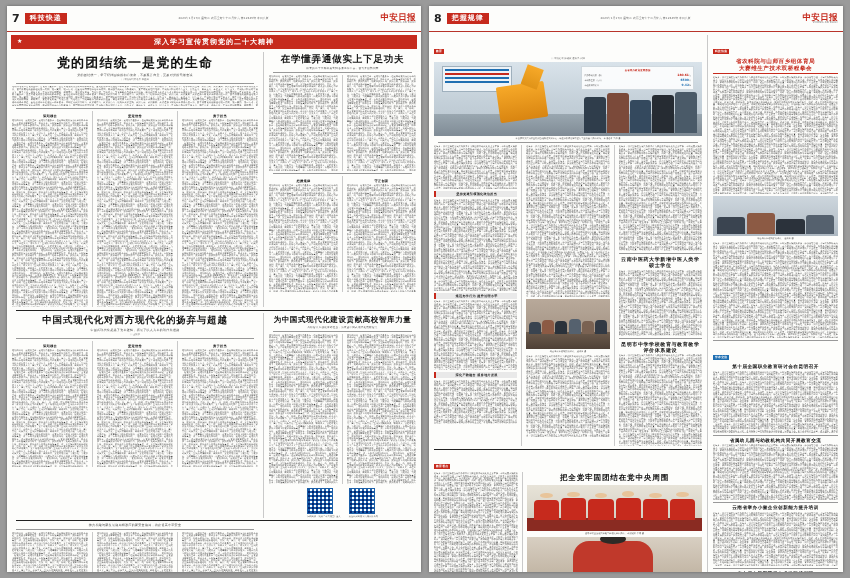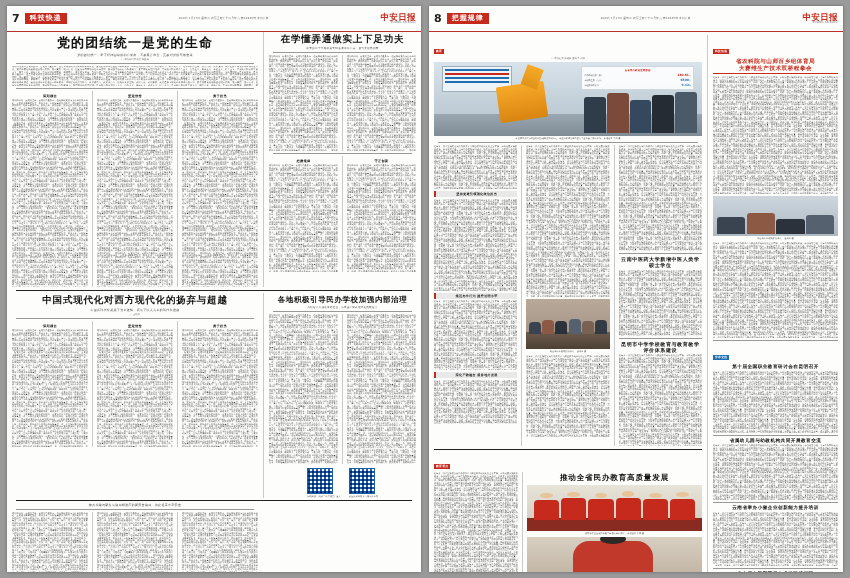--- a/index.html
+++ b/index.html
@@ -330,20 +330,24 @@
     <div class="masthead">
       <div class="page-no page-no-left">7</div>
       <div class="section-tag">科技快递</div>
       <div class="mh-date">2023年1月17日 星期二  农历壬寅年十二月廿六  第12345期  今日八版</div>
       <div style="text-align:right">
         <div class="logo-red">中安日报</div>
         <div class="logo-sub">ZHONG AN DAILY</div>
       </div>
     </div>
 
+    <div class="hl-banner">
+      <span class="flag">★</span>
+      <span>深入学习宣传贯彻党的二十大精神</span>
+    </div>
 
     <div class="pad">
       <div class="cols" style="gap:5px;">
 
         <div style="flex:0 0 246px;">
           <h1 class="headline">党的团结统一是党的生命</h1>
           <div class="subhead">党的团结统一，坚守纪律国魂的初心使命，不是孤芳自赏，更是对党的无限忠诚</div>
           <div class="byline">□ 本报特约评论员  李建国</div>
           <div class="rule-thin"></div>
           <div class="greek" style="height:20px;margin-bottom:2px;">党的团结统一是党的生命，是党的力量所在，也是实现党的历史使命的根本保证。全党必须牢牢把握这一根本要求，不断提高政治判断力、政治领悟力、政治执行力，始终在政治立场、政治方向、政治原则、政治道路上同党中央保持高度一致。要坚持用党的创新理论统一思想、统一意志、统一行动，把全党牢固团结在党中央周围，形成强大的向心力和凝聚力。要严明党的组织纪律，坚决防止和反对个人主义、分散主义、自由主义、本位主义、好人主义，坚决防止和反对宗派主义、圈子文化、码头文化，坚决反对搞两面派、做两面人。要把对党忠诚、为党分忧、为党尽责、为党奉献作为根本政治担当，自觉在思想上政治上行动上同党中央保持高度一致，不断增强党的团结统一。党的团结统一是党的生命，是党的力量所在，也是实现党的历史使命的根本保证。全党必须牢牢把握这一根本要求，不断提高政治判断力、政治领悟力、政治执行力，始终在政治立场、政治方向、政治原则、政治道路上同党中央保持高度一致。要坚持用党的创新理论统一思想、统一意志、统一行动，把全党牢固团结在党中央周围，形成强大的向心力和凝聚力。要严明党的组织纪律，坚决防止和反对个人主义、分散主义、自由主义、本位主义、好人主义，坚决防止和反对宗派主义、圈子文化、码头文化，坚决反对搞两面派、做两面人。要把对党忠诚、为党分忧、为党尽责、为党奉献作为根本政治担当，自觉在思想上政治上行动上同党中央保持高度一致，不断增强党的团结统一。党的团结统一是党的生命，是党的力量所在，也是实现党的历史使命的根本保证。全党必须牢牢把握这一根本要求，不断提高政治判断力、政治领悟力、政治执行力，始终在政治立场、政治方向、政治原则、政治道路上同党中央保持高度一致。要坚持用党的创新理论统一思想、统一意志、统一行动，把全党牢固团结在党中央周围，形成强大的向心力和凝聚力。要严明党的组织纪律，坚决防止和反对个人主义、分散主义、自由主义、本位主义、好人主义，坚决防止和反对宗派主义、圈子文化、码头文化，坚决反对搞两面派、做两面人。要把对党忠诚、为党分忧、为党尽责、为党奉献作为根本政治担当，自觉在思想上政治上行动上同党中央保持高度一致，不断增强党的团结统一。党的团结统一是党的生命，是党的力量所在，也是实现党的历史使命的根本保证。全党必须牢牢把握这一根本要求，不断提高政治判断力、政治领悟力、政治执行力，始终在政治立场、政治方向、政治原则、政治道路上同党中央保持高度一致。要坚持用党的创新理论统一思想、统一意志、统一行动，把全党牢固团结在党中央周围，形成强大的向心力和凝聚力。要严明党的组织纪律，坚决防止和反对个人主义、分散主义、自由主义、本位主义、好人主义，坚决防止和反对宗派主义、圈子文化、码头文化，坚决反对搞两面派、做两面人。要把对党忠诚、为党分忧、为党尽责、为党奉献作为根本政治担当，自觉在思想上政治上行动上同党中央保持高度一致，不断增强党的团结统一。党的团结统一是党的生命，是党的力量所在，也是实现党的历史使命的根本保证。全党必须牢牢把握这一根本要求，不断提高政治判断力、政治领悟力、政治执行力，始终在政治立场、政治方向、政治原则、政治道路上同党中央保持高度一致。要坚持用党的创新理论统一思想、统一意志、统一行动，把全党牢固团结在党中央周围，形成强大的向心力和凝聚力。要严明党的组织纪律，坚决防止和反对个人主义、分散主义、自由主义、本位主义、好人主义，坚决防止和反对宗派主义、圈子文化、码头文化，坚决反对搞两面派、做两面人。要把对党忠诚、为党分忧、为党尽责、为党奉献作为根本政治担当，自觉在思想上政治上行动上同党中央保持高度一致，不断增强党的团结统一。党的团结统一是党的生命，是党的力量所在，也是实现党的历史使命的根本保证。全党必须牢牢把握这一根本要求，不断提高政治判断力、政治领悟力、政治执行力，始终在政治立场、政治方向、政治原则、政治道路上同党中央保持高度一致。要坚持用党的创新理论统一思想、统一意志、统一行动，把全党牢固团结在党中央周围，形成强大的向心力和凝聚力。要严明党的组织纪律，坚决防止和反对个人主义、分散主义、自由主义、本位主义、好人主义，坚决防止和反对宗派主义、圈子文化、码头文化，坚决反对搞两面派、做两面人。要把对党忠诚、为党分忧、为党尽责、为党奉献作为根本政治担当，自觉在思想上政治上行动上同党中央保持高度一致，不断增强党的团结统一。党的团结统一是党的生命，是党的力量所在，也是实现党的历史使命的根本保证。全党必须牢牢把握这一根本要求，不断提高政治判断力、政治领悟力、政治执行力，始终在政治立场、政治方向、政治原则、政治道路上同党中央保持高度一致。要坚持用党的创新理论统一思想、统一意志、统一行动，把全党牢固团结在党中央周围，形成强大的向心力和凝聚力。要严明党的组织纪律，坚决防止和反对个人主义、分散主义、自由主义、本位主义、好人主义，坚决防止和反对宗派主义、圈子文化、码头文化，坚决反对搞两面派、做两面人。要把对党忠诚、为党分忧、为党尽责、为党奉献作为根本政治担当，自觉在思想上政治上行动上同党中央保持高度一致，不断增强党的团结统一。党的团结统一是党的生命，是党的力量所在，也是实现党的历史使命的根本保证。全党必须牢牢把握这一根本要求，不断提高政治判断力、政治领悟力、政治执行力，始终在政治立场、政治方向、政治原则、政治道路上同党中央保持高度一致。要坚持用党的创新理论统一思想、统一意志、统一行动，把全党牢固团结在党中央周围，形成强大的向心力和凝聚力。要严明党的组织纪律，坚决防止和反对个人主义、分散主义、自由主义、本位主义、好人主义，坚决防止和反对宗派主义、圈子文化、码头文化，坚决反对搞两面派、做两面人。要把对党忠诚、为党分忧、为党尽责、为党奉献作为根本政治担当，自觉在思想上政治上行动上同党中央保持高度一致，不断增强党的团结统一。党的团结统一是党的生命，是党的力量所在，也是实现党的历史使命的根本保证。全党必须牢牢把握这一根本要求，不断提高政治判断力、政治领悟力、政治执行力，始终在政治立场、政治方向、政治原则、政治道路上同党中央保持高度一致。要坚持用党的创新理论统一思想、统一意志、统一行动，把全党牢固团结在党中央周围，形成强大的向心力和凝聚力。要严明党的组织纪律，坚决防止和反对个人主义、分散主义、自由主义、本位主义、好人主义，坚决防止和反对宗派主义、圈子文化、码头文化，坚决反对搞两面派、做两面人。要把对党忠诚、为党分忧、为党尽责、为党奉献作为根本政治担当，自觉在思想上政治上行动上同党中央保持高度一致，不断增强党的团结统一。</div>
@@ -406,21 +410,21 @@
               <div class="subsec">坚定信念</div>
               <div class="greek dense" style="height:118px">党的团结统一是党的生命，是党的力量所在，也是实现党的历史使命的根本保证。全党必须牢牢把握这一根本要求，不断提高政治判断力、政治领悟力、政治执行力，始终在政治立场、政治方向、政治原则、政治道路上同党中央保持高度一致。要坚持用党的创新理论统一思想、统一意志、统一行动，把全党牢固团结在党中央周围，形成强大的向心力和凝聚力。要严明党的组织纪律，坚决防止和反对个人主义、分散主义、自由主义、本位主义、好人主义，坚决防止和反对宗派主义、圈子文化、码头文化，坚决反对搞两面派、做两面人。要把对党忠诚、为党分忧、为党尽责、为党奉献作为根本政治担当，自觉在思想上政治上行动上同党中央保持高度一致，不断增强党的团结统一。党的团结统一是党的生命，是党的力量所在，也是实现党的历史使命的根本保证。全党必须牢牢把握这一根本要求，不断提高政治判断力、政治领悟力、政治执行力，始终在政治立场、政治方向、政治原则、政治道路上同党中央保持高度一致。要坚持用党的创新理论统一思想、统一意志、统一行动，把全党牢固团结在党中央周围，形成强大的向心力和凝聚力。要严明党的组织纪律，坚决防止和反对个人主义、分散主义、自由主义、本位主义、好人主义，坚决防止和反对宗派主义、圈子文化、码头文化，坚决反对搞两面派、做两面人。要把对党忠诚、为党分忧、为党尽责、为党奉献作为根本政治担当，自觉在思想上政治上行动上同党中央保持高度一致，不断增强党的团结统一。党的团结统一是党的生命，是党的力量所在，也是实现党的历史使命的根本保证。全党必须牢牢把握这一根本要求，不断提高政治判断力、政治领悟力、政治执行力，始终在政治立场、政治方向、政治原则、政治道路上同党中央保持高度一致。要坚持用党的创新理论统一思想、统一意志、统一行动，把全党牢固团结在党中央周围，形成强大的向心力和凝聚力。要严明党的组织纪律，坚决防止和反对个人主义、分散主义、自由主义、本位主义、好人主义，坚决防止和反对宗派主义、圈子文化、码头文化，坚决反对搞两面派、做两面人。要把对党忠诚、为党分忧、为党尽责、为党奉献作为根本政治担当，自觉在思想上政治上行动上同党中央保持高度一致，不断增强党的团结统一。党的团结统一是党的生命，是党的力量所在，也是实现党的历史使命的根本保证。全党必须牢牢把握这一根本要求，不断提高政治判断力、政治领悟力、政治执行力，始终在政治立场、政治方向、政治原则、政治道路上同党中央保持高度一致。要坚持用党的创新理论统一思想、统一意志、统一行动，把全党牢固团结在党中央周围，形成强大的向心力和凝聚力。要严明党的组织纪律，坚决防止和反对个人主义、分散主义、自由主义、本位主义、好人主义，坚决防止和反对宗派主义、圈子文化、码头文化，坚决反对搞两面派、做两面人。要把对党忠诚、为党分忧、为党尽责、为党奉献作为根本政治担当，自觉在思想上政治上行动上同党中央保持高度一致，不断增强党的团结统一。党的团结统一是党的生命，是党的力量所在，也是实现党的历史使命的根本保证。全党必须牢牢把握这一根本要求，不断提高政治判断力、政治领悟力、政治执行力，始终在政治立场、政治方向、政治原则、政治道路上同党中央保持高度一致。要坚持用党的创新理论统一思想、统一意志、统一行动，把全党牢固团结在党中央周围，形成强大的向心力和凝聚力。要严明党的组织纪律，坚决防止和反对个人主义、分散主义、自由主义、本位主义、好人主义，坚决防止和反对宗派主义、圈子文化、码头文化，坚决反对搞两面派、做两面人。要把对党忠诚、为党分忧、为党尽责、为党奉献作为根本政治担当，自觉在思想上政治上行动上同党中央保持高度一致，不断增强党的团结统一。党的团结统一是党的生命，是党的力量所在，也是实现党的历史使命的根本保证。全党必须牢牢把握这一根本要求，不断提高政治判断力、政治领悟力、政治执行力，始终在政治立场、政治方向、政治原则、政治道路上同党中央保持高度一致。要坚持用党的创新理论统一思想、统一意志、统一行动，把全党牢固团结在党中央周围，形成强大的向心力和凝聚力。要严明党的组织纪律，坚决防止和反对个人主义、分散主义、自由主义、本位主义、好人主义，坚决防止和反对宗派主义、圈子文化、码头文化，坚决反对搞两面派、做两面人。要把对党忠诚、为党分忧、为党尽责、为党奉献作为根本政治担当，自觉在思想上政治上行动上同党中央保持高度一致，不断增强党的团结统一。党的团结统一是党的生命，是党的力量所在，也是实现党的历史使命的根本保证。全党必须牢牢把握这一根本要求，不断提高政治判断力、政治领悟力、政治执行力，始终在政治立场、政治方向、政治原则、政治道路上同党中央保持高度一致。要坚持用党的创新理论统一思想、统一意志、统一行动，把全党牢固团结在党中央周围，形成强大的向心力和凝聚力。要严明党的组织纪律，坚决防止和反对个人主义、分散主义、自由主义、本位主义、好人主义，坚决防止和反对宗派主义、圈子文化、码头文化，坚决反对搞两面派、做两面人。要把对党忠诚、为党分忧、为党尽责、为党奉献作为根本政治担当，自觉在思想上政治上行动上同党中央保持高度一致，不断增强党的团结统一。党的团结统一是党的生命，是党的力量所在，也是实现党的历史使命的根本保证。全党必须牢牢把握这一根本要求，不断提高政治判断力、政治领悟力、政治执行力，始终在政治立场、政治方向、政治原则、政治道路上同党中央保持高度一致。要坚持用党的创新理论统一思想、统一意志、统一行动，把全党牢固团结在党中央周围，形成强大的向心力和凝聚力。要严明党的组织纪律，坚决防止和反对个人主义、分散主义、自由主义、本位主义、好人主义，坚决防止和反对宗派主义、圈子文化、码头文化，坚决反对搞两面派、做两面人。要把对党忠诚、为党分忧、为党尽责、为党奉献作为根本政治担当，自觉在思想上政治上行动上同党中央保持高度一致，不断增强党的团结统一。党的团结统一是党的生命，是党的力量所在，也是实现党的历史使命的根本保证。全党必须牢牢把握这一根本要求，不断提高政治判断力、政治领悟力、政治执行力，始终在政治立场、政治方向、政治原则、政治道路上同党中央保持高度一致。要坚持用党的创新理论统一思想、统一意志、统一行动，把全党牢固团结在党中央周围，形成强大的向心力和凝聚力。要严明党的组织纪律，坚决防止和反对个人主义、分散主义、自由主义、本位主义、好人主义，坚决防止和反对宗派主义、圈子文化、码头文化，坚决反对搞两面派、做两面人。要把对党忠诚、为党分忧、为党尽责、为党奉献作为根本政治担当，自觉在思想上政治上行动上同党中央保持高度一致，不断增强党的团结统一。</div>
             </div>
             <div class="col-rule" style="padding-left:4px">
               <div class="subsec">勇于担当</div>
               <div class="greek dense" style="height:118px">党的团结统一是党的生命，是党的力量所在，也是实现党的历史使命的根本保证。全党必须牢牢把握这一根本要求，不断提高政治判断力、政治领悟力、政治执行力，始终在政治立场、政治方向、政治原则、政治道路上同党中央保持高度一致。要坚持用党的创新理论统一思想、统一意志、统一行动，把全党牢固团结在党中央周围，形成强大的向心力和凝聚力。要严明党的组织纪律，坚决防止和反对个人主义、分散主义、自由主义、本位主义、好人主义，坚决防止和反对宗派主义、圈子文化、码头文化，坚决反对搞两面派、做两面人。要把对党忠诚、为党分忧、为党尽责、为党奉献作为根本政治担当，自觉在思想上政治上行动上同党中央保持高度一致，不断增强党的团结统一。党的团结统一是党的生命，是党的力量所在，也是实现党的历史使命的根本保证。全党必须牢牢把握这一根本要求，不断提高政治判断力、政治领悟力、政治执行力，始终在政治立场、政治方向、政治原则、政治道路上同党中央保持高度一致。要坚持用党的创新理论统一思想、统一意志、统一行动，把全党牢固团结在党中央周围，形成强大的向心力和凝聚力。要严明党的组织纪律，坚决防止和反对个人主义、分散主义、自由主义、本位主义、好人主义，坚决防止和反对宗派主义、圈子文化、码头文化，坚决反对搞两面派、做两面人。要把对党忠诚、为党分忧、为党尽责、为党奉献作为根本政治担当，自觉在思想上政治上行动上同党中央保持高度一致，不断增强党的团结统一。党的团结统一是党的生命，是党的力量所在，也是实现党的历史使命的根本保证。全党必须牢牢把握这一根本要求，不断提高政治判断力、政治领悟力、政治执行力，始终在政治立场、政治方向、政治原则、政治道路上同党中央保持高度一致。要坚持用党的创新理论统一思想、统一意志、统一行动，把全党牢固团结在党中央周围，形成强大的向心力和凝聚力。要严明党的组织纪律，坚决防止和反对个人主义、分散主义、自由主义、本位主义、好人主义，坚决防止和反对宗派主义、圈子文化、码头文化，坚决反对搞两面派、做两面人。要把对党忠诚、为党分忧、为党尽责、为党奉献作为根本政治担当，自觉在思想上政治上行动上同党中央保持高度一致，不断增强党的团结统一。党的团结统一是党的生命，是党的力量所在，也是实现党的历史使命的根本保证。全党必须牢牢把握这一根本要求，不断提高政治判断力、政治领悟力、政治执行力，始终在政治立场、政治方向、政治原则、政治道路上同党中央保持高度一致。要坚持用党的创新理论统一思想、统一意志、统一行动，把全党牢固团结在党中央周围，形成强大的向心力和凝聚力。要严明党的组织纪律，坚决防止和反对个人主义、分散主义、自由主义、本位主义、好人主义，坚决防止和反对宗派主义、圈子文化、码头文化，坚决反对搞两面派、做两面人。要把对党忠诚、为党分忧、为党尽责、为党奉献作为根本政治担当，自觉在思想上政治上行动上同党中央保持高度一致，不断增强党的团结统一。党的团结统一是党的生命，是党的力量所在，也是实现党的历史使命的根本保证。全党必须牢牢把握这一根本要求，不断提高政治判断力、政治领悟力、政治执行力，始终在政治立场、政治方向、政治原则、政治道路上同党中央保持高度一致。要坚持用党的创新理论统一思想、统一意志、统一行动，把全党牢固团结在党中央周围，形成强大的向心力和凝聚力。要严明党的组织纪律，坚决防止和反对个人主义、分散主义、自由主义、本位主义、好人主义，坚决防止和反对宗派主义、圈子文化、码头文化，坚决反对搞两面派、做两面人。要把对党忠诚、为党分忧、为党尽责、为党奉献作为根本政治担当，自觉在思想上政治上行动上同党中央保持高度一致，不断增强党的团结统一。党的团结统一是党的生命，是党的力量所在，也是实现党的历史使命的根本保证。全党必须牢牢把握这一根本要求，不断提高政治判断力、政治领悟力、政治执行力，始终在政治立场、政治方向、政治原则、政治道路上同党中央保持高度一致。要坚持用党的创新理论统一思想、统一意志、统一行动，把全党牢固团结在党中央周围，形成强大的向心力和凝聚力。要严明党的组织纪律，坚决防止和反对个人主义、分散主义、自由主义、本位主义、好人主义，坚决防止和反对宗派主义、圈子文化、码头文化，坚决反对搞两面派、做两面人。要把对党忠诚、为党分忧、为党尽责、为党奉献作为根本政治担当，自觉在思想上政治上行动上同党中央保持高度一致，不断增强党的团结统一。党的团结统一是党的生命，是党的力量所在，也是实现党的历史使命的根本保证。全党必须牢牢把握这一根本要求，不断提高政治判断力、政治领悟力、政治执行力，始终在政治立场、政治方向、政治原则、政治道路上同党中央保持高度一致。要坚持用党的创新理论统一思想、统一意志、统一行动，把全党牢固团结在党中央周围，形成强大的向心力和凝聚力。要严明党的组织纪律，坚决防止和反对个人主义、分散主义、自由主义、本位主义、好人主义，坚决防止和反对宗派主义、圈子文化、码头文化，坚决反对搞两面派、做两面人。要把对党忠诚、为党分忧、为党尽责、为党奉献作为根本政治担当，自觉在思想上政治上行动上同党中央保持高度一致，不断增强党的团结统一。党的团结统一是党的生命，是党的力量所在，也是实现党的历史使命的根本保证。全党必须牢牢把握这一根本要求，不断提高政治判断力、政治领悟力、政治执行力，始终在政治立场、政治方向、政治原则、政治道路上同党中央保持高度一致。要坚持用党的创新理论统一思想、统一意志、统一行动，把全党牢固团结在党中央周围，形成强大的向心力和凝聚力。要严明党的组织纪律，坚决防止和反对个人主义、分散主义、自由主义、本位主义、好人主义，坚决防止和反对宗派主义、圈子文化、码头文化，坚决反对搞两面派、做两面人。要把对党忠诚、为党分忧、为党尽责、为党奉献作为根本政治担当，自觉在思想上政治上行动上同党中央保持高度一致，不断增强党的团结统一。党的团结统一是党的生命，是党的力量所在，也是实现党的历史使命的根本保证。全党必须牢牢把握这一根本要求，不断提高政治判断力、政治领悟力、政治执行力，始终在政治立场、政治方向、政治原则、政治道路上同党中央保持高度一致。要坚持用党的创新理论统一思想、统一意志、统一行动，把全党牢固团结在党中央周围，形成强大的向心力和凝聚力。要严明党的组织纪律，坚决防止和反对个人主义、分散主义、自由主义、本位主义、好人主义，坚决防止和反对宗派主义、圈子文化、码头文化，坚决反对搞两面派、做两面人。要把对党忠诚、为党分忧、为党尽责、为党奉献作为根本政治担当，自觉在思想上政治上行动上同党中央保持高度一致，不断增强党的团结统一。</div>
             </div>
           </div>
         </div>
         <div class="col-rule" style="flex:1;padding-left:5px;">
-          <h3 class="headline-s">各地积极引导民办学校加强内部治理</h3>
+          <h3 class="headline-s">为中国式现代化建设贡献高校智库力量</h3>
           <div class="subhead" style="font-size:2.5px">高校智库应强化使命担当，为推进中国式现代化贡献智慧</div>
           <div class="rule-thin"></div>
           <div class="cols" style="gap:4px;">
             <div>
               <div class="greek dense" style="height:150px">党的团结统一是党的生命，是党的力量所在，也是实现党的历史使命的根本保证。全党必须牢牢把握这一根本要求，不断提高政治判断力、政治领悟力、政治执行力，始终在政治立场、政治方向、政治原则、政治道路上同党中央保持高度一致。要坚持用党的创新理论统一思想、统一意志、统一行动，把全党牢固团结在党中央周围，形成强大的向心力和凝聚力。要严明党的组织纪律，坚决防止和反对个人主义、分散主义、自由主义、本位主义、好人主义，坚决防止和反对宗派主义、圈子文化、码头文化，坚决反对搞两面派、做两面人。要把对党忠诚、为党分忧、为党尽责、为党奉献作为根本政治担当，自觉在思想上政治上行动上同党中央保持高度一致，不断增强党的团结统一。党的团结统一是党的生命，是党的力量所在，也是实现党的历史使命的根本保证。全党必须牢牢把握这一根本要求，不断提高政治判断力、政治领悟力、政治执行力，始终在政治立场、政治方向、政治原则、政治道路上同党中央保持高度一致。要坚持用党的创新理论统一思想、统一意志、统一行动，把全党牢固团结在党中央周围，形成强大的向心力和凝聚力。要严明党的组织纪律，坚决防止和反对个人主义、分散主义、自由主义、本位主义、好人主义，坚决防止和反对宗派主义、圈子文化、码头文化，坚决反对搞两面派、做两面人。要把对党忠诚、为党分忧、为党尽责、为党奉献作为根本政治担当，自觉在思想上政治上行动上同党中央保持高度一致，不断增强党的团结统一。党的团结统一是党的生命，是党的力量所在，也是实现党的历史使命的根本保证。全党必须牢牢把握这一根本要求，不断提高政治判断力、政治领悟力、政治执行力，始终在政治立场、政治方向、政治原则、政治道路上同党中央保持高度一致。要坚持用党的创新理论统一思想、统一意志、统一行动，把全党牢固团结在党中央周围，形成强大的向心力和凝聚力。要严明党的组织纪律，坚决防止和反对个人主义、分散主义、自由主义、本位主义、好人主义，坚决防止和反对宗派主义、圈子文化、码头文化，坚决反对搞两面派、做两面人。要把对党忠诚、为党分忧、为党尽责、为党奉献作为根本政治担当，自觉在思想上政治上行动上同党中央保持高度一致，不断增强党的团结统一。党的团结统一是党的生命，是党的力量所在，也是实现党的历史使命的根本保证。全党必须牢牢把握这一根本要求，不断提高政治判断力、政治领悟力、政治执行力，始终在政治立场、政治方向、政治原则、政治道路上同党中央保持高度一致。要坚持用党的创新理论统一思想、统一意志、统一行动，把全党牢固团结在党中央周围，形成强大的向心力和凝聚力。要严明党的组织纪律，坚决防止和反对个人主义、分散主义、自由主义、本位主义、好人主义，坚决防止和反对宗派主义、圈子文化、码头文化，坚决反对搞两面派、做两面人。要把对党忠诚、为党分忧、为党尽责、为党奉献作为根本政治担当，自觉在思想上政治上行动上同党中央保持高度一致，不断增强党的团结统一。党的团结统一是党的生命，是党的力量所在，也是实现党的历史使命的根本保证。全党必须牢牢把握这一根本要求，不断提高政治判断力、政治领悟力、政治执行力，始终在政治立场、政治方向、政治原则、政治道路上同党中央保持高度一致。要坚持用党的创新理论统一思想、统一意志、统一行动，把全党牢固团结在党中央周围，形成强大的向心力和凝聚力。要严明党的组织纪律，坚决防止和反对个人主义、分散主义、自由主义、本位主义、好人主义，坚决防止和反对宗派主义、圈子文化、码头文化，坚决反对搞两面派、做两面人。要把对党忠诚、为党分忧、为党尽责、为党奉献作为根本政治担当，自觉在思想上政治上行动上同党中央保持高度一致，不断增强党的团结统一。党的团结统一是党的生命，是党的力量所在，也是实现党的历史使命的根本保证。全党必须牢牢把握这一根本要求，不断提高政治判断力、政治领悟力、政治执行力，始终在政治立场、政治方向、政治原则、政治道路上同党中央保持高度一致。要坚持用党的创新理论统一思想、统一意志、统一行动，把全党牢固团结在党中央周围，形成强大的向心力和凝聚力。要严明党的组织纪律，坚决防止和反对个人主义、分散主义、自由主义、本位主义、好人主义，坚决防止和反对宗派主义、圈子文化、码头文化，坚决反对搞两面派、做两面人。要把对党忠诚、为党分忧、为党尽责、为党奉献作为根本政治担当，自觉在思想上政治上行动上同党中央保持高度一致，不断增强党的团结统一。党的团结统一是党的生命，是党的力量所在，也是实现党的历史使命的根本保证。全党必须牢牢把握这一根本要求，不断提高政治判断力、政治领悟力、政治执行力，始终在政治立场、政治方向、政治原则、政治道路上同党中央保持高度一致。要坚持用党的创新理论统一思想、统一意志、统一行动，把全党牢固团结在党中央周围，形成强大的向心力和凝聚力。要严明党的组织纪律，坚决防止和反对个人主义、分散主义、自由主义、本位主义、好人主义，坚决防止和反对宗派主义、圈子文化、码头文化，坚决反对搞两面派、做两面人。要把对党忠诚、为党分忧、为党尽责、为党奉献作为根本政治担当，自觉在思想上政治上行动上同党中央保持高度一致，不断增强党的团结统一。党的团结统一是党的生命，是党的力量所在，也是实现党的历史使命的根本保证。全党必须牢牢把握这一根本要求，不断提高政治判断力、政治领悟力、政治执行力，始终在政治立场、政治方向、政治原则、政治道路上同党中央保持高度一致。要坚持用党的创新理论统一思想、统一意志、统一行动，把全党牢固团结在党中央周围，形成强大的向心力和凝聚力。要严明党的组织纪律，坚决防止和反对个人主义、分散主义、自由主义、本位主义、好人主义，坚决防止和反对宗派主义、圈子文化、码头文化，坚决反对搞两面派、做两面人。要把对党忠诚、为党分忧、为党尽责、为党奉献作为根本政治担当，自觉在思想上政治上行动上同党中央保持高度一致，不断增强党的团结统一。党的团结统一是党的生命，是党的力量所在，也是实现党的历史使命的根本保证。全党必须牢牢把握这一根本要求，不断提高政治判断力、政治领悟力、政治执行力，始终在政治立场、政治方向、政治原则、政治道路上同党中央保持高度一致。要坚持用党的创新理论统一思想、统一意志、统一行动，把全党牢固团结在党中央周围，形成强大的向心力和凝聚力。要严明党的组织纪律，坚决防止和反对个人主义、分散主义、自由主义、本位主义、好人主义，坚决防止和反对宗派主义、圈子文化、码头文化，坚决反对搞两面派、做两面人。要把对党忠诚、为党分忧、为党尽责、为党奉献作为根本政治担当，自觉在思想上政治上行动上同党中央保持高度一致，不断增强党的团结统一。</div>
             </div>
             <div class="col-rule" style="padding-left:4px">
               <div class="greek dense" style="height:150px">党的团结统一是党的生命，是党的力量所在，也是实现党的历史使命的根本保证。全党必须牢牢把握这一根本要求，不断提高政治判断力、政治领悟力、政治执行力，始终在政治立场、政治方向、政治原则、政治道路上同党中央保持高度一致。要坚持用党的创新理论统一思想、统一意志、统一行动，把全党牢固团结在党中央周围，形成强大的向心力和凝聚力。要严明党的组织纪律，坚决防止和反对个人主义、分散主义、自由主义、本位主义、好人主义，坚决防止和反对宗派主义、圈子文化、码头文化，坚决反对搞两面派、做两面人。要把对党忠诚、为党分忧、为党尽责、为党奉献作为根本政治担当，自觉在思想上政治上行动上同党中央保持高度一致，不断增强党的团结统一。党的团结统一是党的生命，是党的力量所在，也是实现党的历史使命的根本保证。全党必须牢牢把握这一根本要求，不断提高政治判断力、政治领悟力、政治执行力，始终在政治立场、政治方向、政治原则、政治道路上同党中央保持高度一致。要坚持用党的创新理论统一思想、统一意志、统一行动，把全党牢固团结在党中央周围，形成强大的向心力和凝聚力。要严明党的组织纪律，坚决防止和反对个人主义、分散主义、自由主义、本位主义、好人主义，坚决防止和反对宗派主义、圈子文化、码头文化，坚决反对搞两面派、做两面人。要把对党忠诚、为党分忧、为党尽责、为党奉献作为根本政治担当，自觉在思想上政治上行动上同党中央保持高度一致，不断增强党的团结统一。党的团结统一是党的生命，是党的力量所在，也是实现党的历史使命的根本保证。全党必须牢牢把握这一根本要求，不断提高政治判断力、政治领悟力、政治执行力，始终在政治立场、政治方向、政治原则、政治道路上同党中央保持高度一致。要坚持用党的创新理论统一思想、统一意志、统一行动，把全党牢固团结在党中央周围，形成强大的向心力和凝聚力。要严明党的组织纪律，坚决防止和反对个人主义、分散主义、自由主义、本位主义、好人主义，坚决防止和反对宗派主义、圈子文化、码头文化，坚决反对搞两面派、做两面人。要把对党忠诚、为党分忧、为党尽责、为党奉献作为根本政治担当，自觉在思想上政治上行动上同党中央保持高度一致，不断增强党的团结统一。党的团结统一是党的生命，是党的力量所在，也是实现党的历史使命的根本保证。全党必须牢牢把握这一根本要求，不断提高政治判断力、政治领悟力、政治执行力，始终在政治立场、政治方向、政治原则、政治道路上同党中央保持高度一致。要坚持用党的创新理论统一思想、统一意志、统一行动，把全党牢固团结在党中央周围，形成强大的向心力和凝聚力。要严明党的组织纪律，坚决防止和反对个人主义、分散主义、自由主义、本位主义、好人主义，坚决防止和反对宗派主义、圈子文化、码头文化，坚决反对搞两面派、做两面人。要把对党忠诚、为党分忧、为党尽责、为党奉献作为根本政治担当，自觉在思想上政治上行动上同党中央保持高度一致，不断增强党的团结统一。党的团结统一是党的生命，是党的力量所在，也是实现党的历史使命的根本保证。全党必须牢牢把握这一根本要求，不断提高政治判断力、政治领悟力、政治执行力，始终在政治立场、政治方向、政治原则、政治道路上同党中央保持高度一致。要坚持用党的创新理论统一思想、统一意志、统一行动，把全党牢固团结在党中央周围，形成强大的向心力和凝聚力。要严明党的组织纪律，坚决防止和反对个人主义、分散主义、自由主义、本位主义、好人主义，坚决防止和反对宗派主义、圈子文化、码头文化，坚决反对搞两面派、做两面人。要把对党忠诚、为党分忧、为党尽责、为党奉献作为根本政治担当，自觉在思想上政治上行动上同党中央保持高度一致，不断增强党的团结统一。党的团结统一是党的生命，是党的力量所在，也是实现党的历史使命的根本保证。全党必须牢牢把握这一根本要求，不断提高政治判断力、政治领悟力、政治执行力，始终在政治立场、政治方向、政治原则、政治道路上同党中央保持高度一致。要坚持用党的创新理论统一思想、统一意志、统一行动，把全党牢固团结在党中央周围，形成强大的向心力和凝聚力。要严明党的组织纪律，坚决防止和反对个人主义、分散主义、自由主义、本位主义、好人主义，坚决防止和反对宗派主义、圈子文化、码头文化，坚决反对搞两面派、做两面人。要把对党忠诚、为党分忧、为党尽责、为党奉献作为根本政治担当，自觉在思想上政治上行动上同党中央保持高度一致，不断增强党的团结统一。党的团结统一是党的生命，是党的力量所在，也是实现党的历史使命的根本保证。全党必须牢牢把握这一根本要求，不断提高政治判断力、政治领悟力、政治执行力，始终在政治立场、政治方向、政治原则、政治道路上同党中央保持高度一致。要坚持用党的创新理论统一思想、统一意志、统一行动，把全党牢固团结在党中央周围，形成强大的向心力和凝聚力。要严明党的组织纪律，坚决防止和反对个人主义、分散主义、自由主义、本位主义、好人主义，坚决防止和反对宗派主义、圈子文化、码头文化，坚决反对搞两面派、做两面人。要把对党忠诚、为党分忧、为党尽责、为党奉献作为根本政治担当，自觉在思想上政治上行动上同党中央保持高度一致，不断增强党的团结统一。党的团结统一是党的生命，是党的力量所在，也是实现党的历史使命的根本保证。全党必须牢牢把握这一根本要求，不断提高政治判断力、政治领悟力、政治执行力，始终在政治立场、政治方向、政治原则、政治道路上同党中央保持高度一致。要坚持用党的创新理论统一思想、统一意志、统一行动，把全党牢固团结在党中央周围，形成强大的向心力和凝聚力。要严明党的组织纪律，坚决防止和反对个人主义、分散主义、自由主义、本位主义、好人主义，坚决防止和反对宗派主义、圈子文化、码头文化，坚决反对搞两面派、做两面人。要把对党忠诚、为党分忧、为党尽责、为党奉献作为根本政治担当，自觉在思想上政治上行动上同党中央保持高度一致，不断增强党的团结统一。党的团结统一是党的生命，是党的力量所在，也是实现党的历史使命的根本保证。全党必须牢牢把握这一根本要求，不断提高政治判断力、政治领悟力、政治执行力，始终在政治立场、政治方向、政治原则、政治道路上同党中央保持高度一致。要坚持用党的创新理论统一思想、统一意志、统一行动，把全党牢固团结在党中央周围，形成强大的向心力和凝聚力。要严明党的组织纪律，坚决防止和反对个人主义、分散主义、自由主义、本位主义、好人主义，坚决防止和反对宗派主义、圈子文化、码头文化，坚决反对搞两面派、做两面人。要把对党忠诚、为党分忧、为党尽责、为党奉献作为根本政治担当，自觉在思想上政治上行动上同党中央保持高度一致，不断增强党的团结统一。</div>
             </div>
           </div>
@@ -557,21 +561,21 @@
 
           <div class="rule-thick" style="margin:3px 0 2px"></div>
           <div class="tag-row">
             <span class="tag">教育看点</span>
           </div>
           <div class="cols" style="gap:4px;">
             <div style="flex:0 0 84px">
               <div class="greek dense" style="height:112px">近年来，我省坚持把发展民办教育作为推进教育现代化的重要举措，不断完善支持政策体系，加强规范管理，引导民办学校走内涵式、特色化发展道路。省教育厅会同有关部门出台一系列配套文件，在分类登记、收费管理、教师待遇、办学条件等方面明确要求，推动民办学校办学水平持续提升。同时，健全民办学校党组织设置，实现党的组织和党的工作全覆盖，切实把党的领导落实到办学治校全过程。各地积极引导民办学校加强内部治理，完善董事会、监事会和校长负责制，健全财务、资产和招生管理制度，办学行为进一步规范。近年来，我省坚持把发展民办教育作为推进教育现代化的重要举措，不断完善支持政策体系，加强规范管理，引导民办学校走内涵式、特色化发展道路。省教育厅会同有关部门出台一系列配套文件，在分类登记、收费管理、教师待遇、办学条件等方面明确要求，推动民办学校办学水平持续提升。同时，健全民办学校党组织设置，实现党的组织和党的工作全覆盖，切实把党的领导落实到办学治校全过程。各地积极引导民办学校加强内部治理，完善董事会、监事会和校长负责制，健全财务、资产和招生管理制度，办学行为进一步规范。近年来，我省坚持把发展民办教育作为推进教育现代化的重要举措，不断完善支持政策体系，加强规范管理，引导民办学校走内涵式、特色化发展道路。省教育厅会同有关部门出台一系列配套文件，在分类登记、收费管理、教师待遇、办学条件等方面明确要求，推动民办学校办学水平持续提升。同时，健全民办学校党组织设置，实现党的组织和党的工作全覆盖，切实把党的领导落实到办学治校全过程。各地积极引导民办学校加强内部治理，完善董事会、监事会和校长负责制，健全财务、资产和招生管理制度，办学行为进一步规范。近年来，我省坚持把发展民办教育作为推进教育现代化的重要举措，不断完善支持政策体系，加强规范管理，引导民办学校走内涵式、特色化发展道路。省教育厅会同有关部门出台一系列配套文件，在分类登记、收费管理、教师待遇、办学条件等方面明确要求，推动民办学校办学水平持续提升。同时，健全民办学校党组织设置，实现党的组织和党的工作全覆盖，切实把党的领导落实到办学治校全过程。各地积极引导民办学校加强内部治理，完善董事会、监事会和校长负责制，健全财务、资产和招生管理制度，办学行为进一步规范。近年来，我省坚持把发展民办教育作为推进教育现代化的重要举措，不断完善支持政策体系，加强规范管理，引导民办学校走内涵式、特色化发展道路。省教育厅会同有关部门出台一系列配套文件，在分类登记、收费管理、教师待遇、办学条件等方面明确要求，推动民办学校办学水平持续提升。同时，健全民办学校党组织设置，实现党的组织和党的工作全覆盖，切实把党的领导落实到办学治校全过程。各地积极引导民办学校加强内部治理，完善董事会、监事会和校长负责制，健全财务、资产和招生管理制度，办学行为进一步规范。近年来，我省坚持把发展民办教育作为推进教育现代化的重要举措，不断完善支持政策体系，加强规范管理，引导民办学校走内涵式、特色化发展道路。省教育厅会同有关部门出台一系列配套文件，在分类登记、收费管理、教师待遇、办学条件等方面明确要求，推动民办学校办学水平持续提升。同时，健全民办学校党组织设置，实现党的组织和党的工作全覆盖，切实把党的领导落实到办学治校全过程。各地积极引导民办学校加强内部治理，完善董事会、监事会和校长负责制，健全财务、资产和招生管理制度，办学行为进一步规范。近年来，我省坚持把发展民办教育作为推进教育现代化的重要举措，不断完善支持政策体系，加强规范管理，引导民办学校走内涵式、特色化发展道路。省教育厅会同有关部门出台一系列配套文件，在分类登记、收费管理、教师待遇、办学条件等方面明确要求，推动民办学校办学水平持续提升。同时，健全民办学校党组织设置，实现党的组织和党的工作全覆盖，切实把党的领导落实到办学治校全过程。各地积极引导民办学校加强内部治理，完善董事会、监事会和校长负责制，健全财务、资产和招生管理制度，办学行为进一步规范。近年来，我省坚持把发展民办教育作为推进教育现代化的重要举措，不断完善支持政策体系，加强规范管理，引导民办学校走内涵式、特色化发展道路。省教育厅会同有关部门出台一系列配套文件，在分类登记、收费管理、教师待遇、办学条件等方面明确要求，推动民办学校办学水平持续提升。同时，健全民办学校党组织设置，实现党的组织和党的工作全覆盖，切实把党的领导落实到办学治校全过程。各地积极引导民办学校加强内部治理，完善董事会、监事会和校长负责制，健全财务、资产和招生管理制度，办学行为进一步规范。近年来，我省坚持把发展民办教育作为推进教育现代化的重要举措，不断完善支持政策体系，加强规范管理，引导民办学校走内涵式、特色化发展道路。省教育厅会同有关部门出台一系列配套文件，在分类登记、收费管理、教师待遇、办学条件等方面明确要求，推动民办学校办学水平持续提升。同时，健全民办学校党组织设置，实现党的组织和党的工作全覆盖，切实把党的领导落实到办学治校全过程。各地积极引导民办学校加强内部治理，完善董事会、监事会和校长负责制，健全财务、资产和招生管理制度，办学行为进一步规范。近年来，我省坚持把发展民办教育作为推进教育现代化的重要举措，不断完善支持政策体系，加强规范管理，引导民办学校走内涵式、特色化发展道路。省教育厅会同有关部门出台一系列配套文件，在分类登记、收费管理、教师待遇、办学条件等方面明确要求，推动民办学校办学水平持续提升。同时，健全民办学校党组织设置，实现党的组织和党的工作全覆盖，切实把党的领导落实到办学治校全过程。各地积极引导民办学校加强内部治理，完善董事会、监事会和校长负责制，健全财务、资产和招生管理制度，办学行为进一步规范。近年来，我省坚持把发展民办教育作为推进教育现代化的重要举措，不断完善支持政策体系，加强规范管理，引导民办学校走内涵式、特色化发展道路。省教育厅会同有关部门出台一系列配套文件，在分类登记、收费管理、教师待遇、办学条件等方面明确要求，推动民办学校办学水平持续提升。同时，健全民办学校党组织设置，实现党的组织和党的工作全覆盖，切实把党的领导落实到办学治校全过程。各地积极引导民办学校加强内部治理，完善董事会、监事会和校长负责制，健全财务、资产和招生管理制度，办学行为进一步规范。近年来，我省坚持把发展民办教育作为推进教育现代化的重要举措，不断完善支持政策体系，加强规范管理，引导民办学校走内涵式、特色化发展道路。省教育厅会同有关部门出台一系列配套文件，在分类登记、收费管理、教师待遇、办学条件等方面明确要求，推动民办学校办学水平持续提升。同时，健全民办学校党组织设置，实现党的组织和党的工作全覆盖，切实把党的领导落实到办学治校全过程。各地积极引导民办学校加强内部治理，完善董事会、监事会和校长负责制，健全财务、资产和招生管理制度，办学行为进一步规范。</div>
             </div>
             <div class="col-rule" style="padding-left:4px">
-              <h2 class="headline-m" style="font-size:7.6px">推动全省民办教育高质量发展</h2>
+              <h2 class="headline-m" style="font-size:7.6px">把全党牢固团结在党中央周围</h2>
               <div class="photo ph-team" style="height:46px;margin:2px 0 1px;">
                 <div class="stage"></div>
                 <div class="row">
                   <i style="height:84%"></i>
                     <i style="height:90%"></i>
                     <i style="height:86%"></i>
                   <i style="height:92%"></i>
                     <i style="height:85%"></i>
                     <i style="height:89%"></i>
                 </div>

